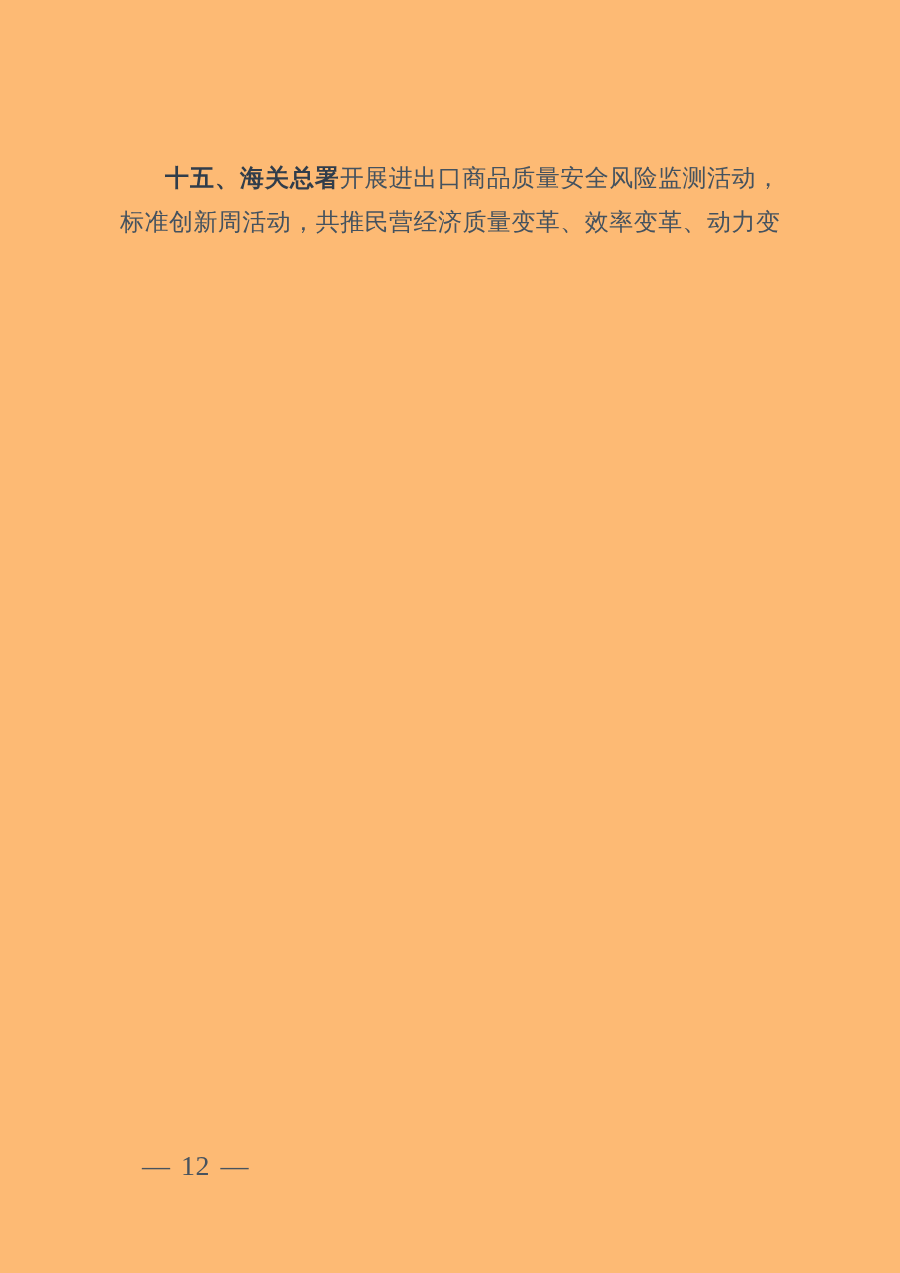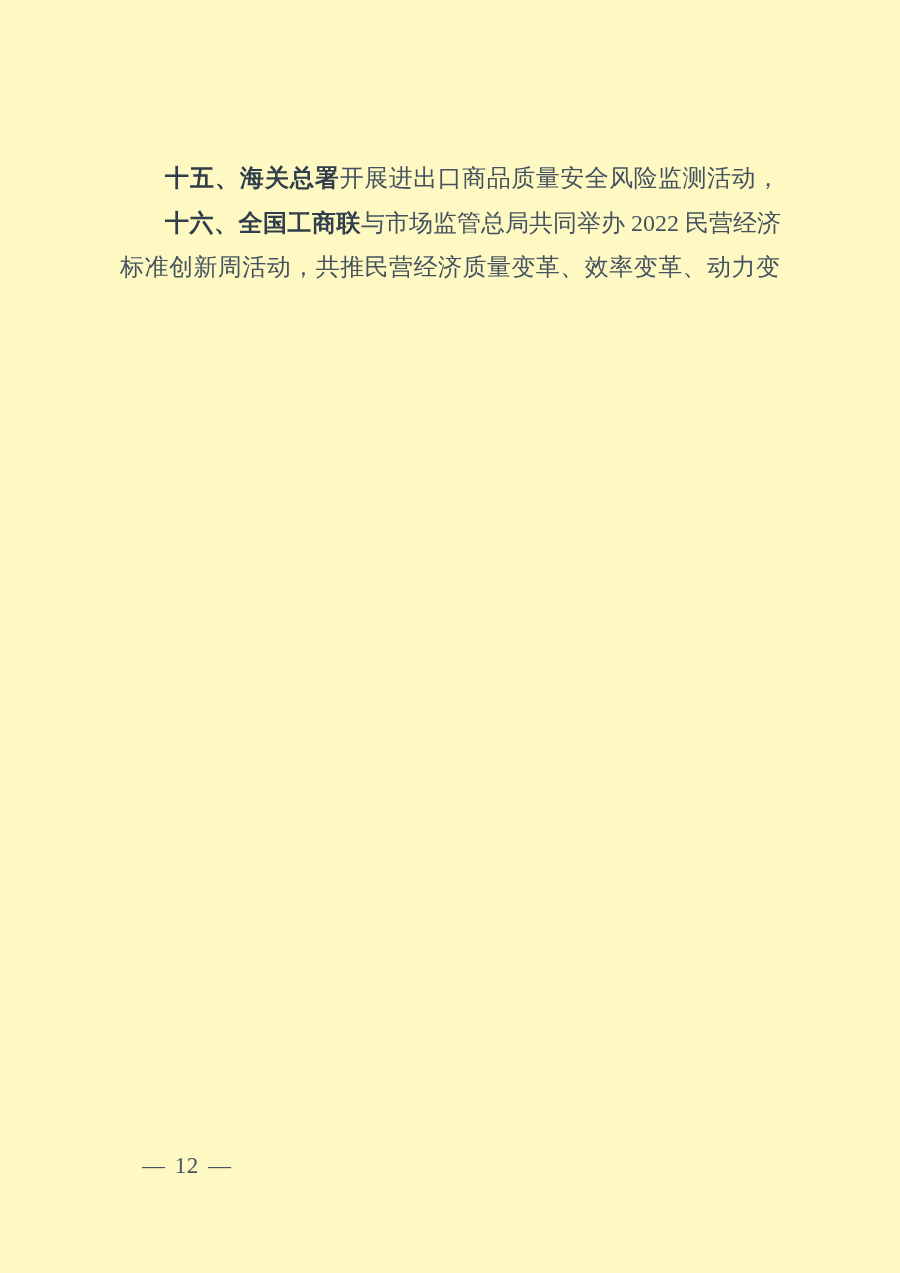--- a/index.html
+++ b/index.html
@@ -9,21 +9,21 @@
     height: 1273px;
     background: #ffffff;
     font-family: "Liberation Serif", "DejaVu Serif", serif;
     overflow: hidden;
   }
 
   .page {
     position: relative;
     width: 900px;
     height: 1273px;
-    background: #fef9c3;
+    background: #fdba74;
   }
 
   .textblock {
     position: absolute;
     left: 120px;
     top: 155px;
     width: 660px;
     color: #44525f;
   }
 
@@ -49,40 +49,39 @@
     font-family: "Liberation Sans", "DejaVu Sans", sans-serif;
     font-weight: 700;
     color: #303d4b;
     letter-spacing: 0.5px;
   }
 
   .footer {
     position: absolute;
     left: 142px;
     top: 1152px;
-    font-size: 23px;
+    font-size: 28px;
     line-height: 28px;
     color: #47535f;
     letter-spacing: 0.5px;
     word-spacing: 3px;
     font-family: "Liberation Serif", "DejaVu Serif", serif;
   }
 </style>
 </head>
 <body>
 
 <div class="page">
 
   <div class="textblock">
 
     <div class="line indent"><span class="lead">十五、海关总署</span><span>开展进出口商品质量安全风险监测活动，</span></div>
 
 
 
-    <div class="line indent"><span class="lead">十六、全国工商联</span><span>与市场监管总局共同举办 2022 民营经济</span></div>
 
     <div class="line"><span>标准创新周活动，共推民营经济质量变革、效率变革、动力变</span></div>
 
 
   </div>
 
   <div class="footer">— 12 —</div>
 
 </div>
 

